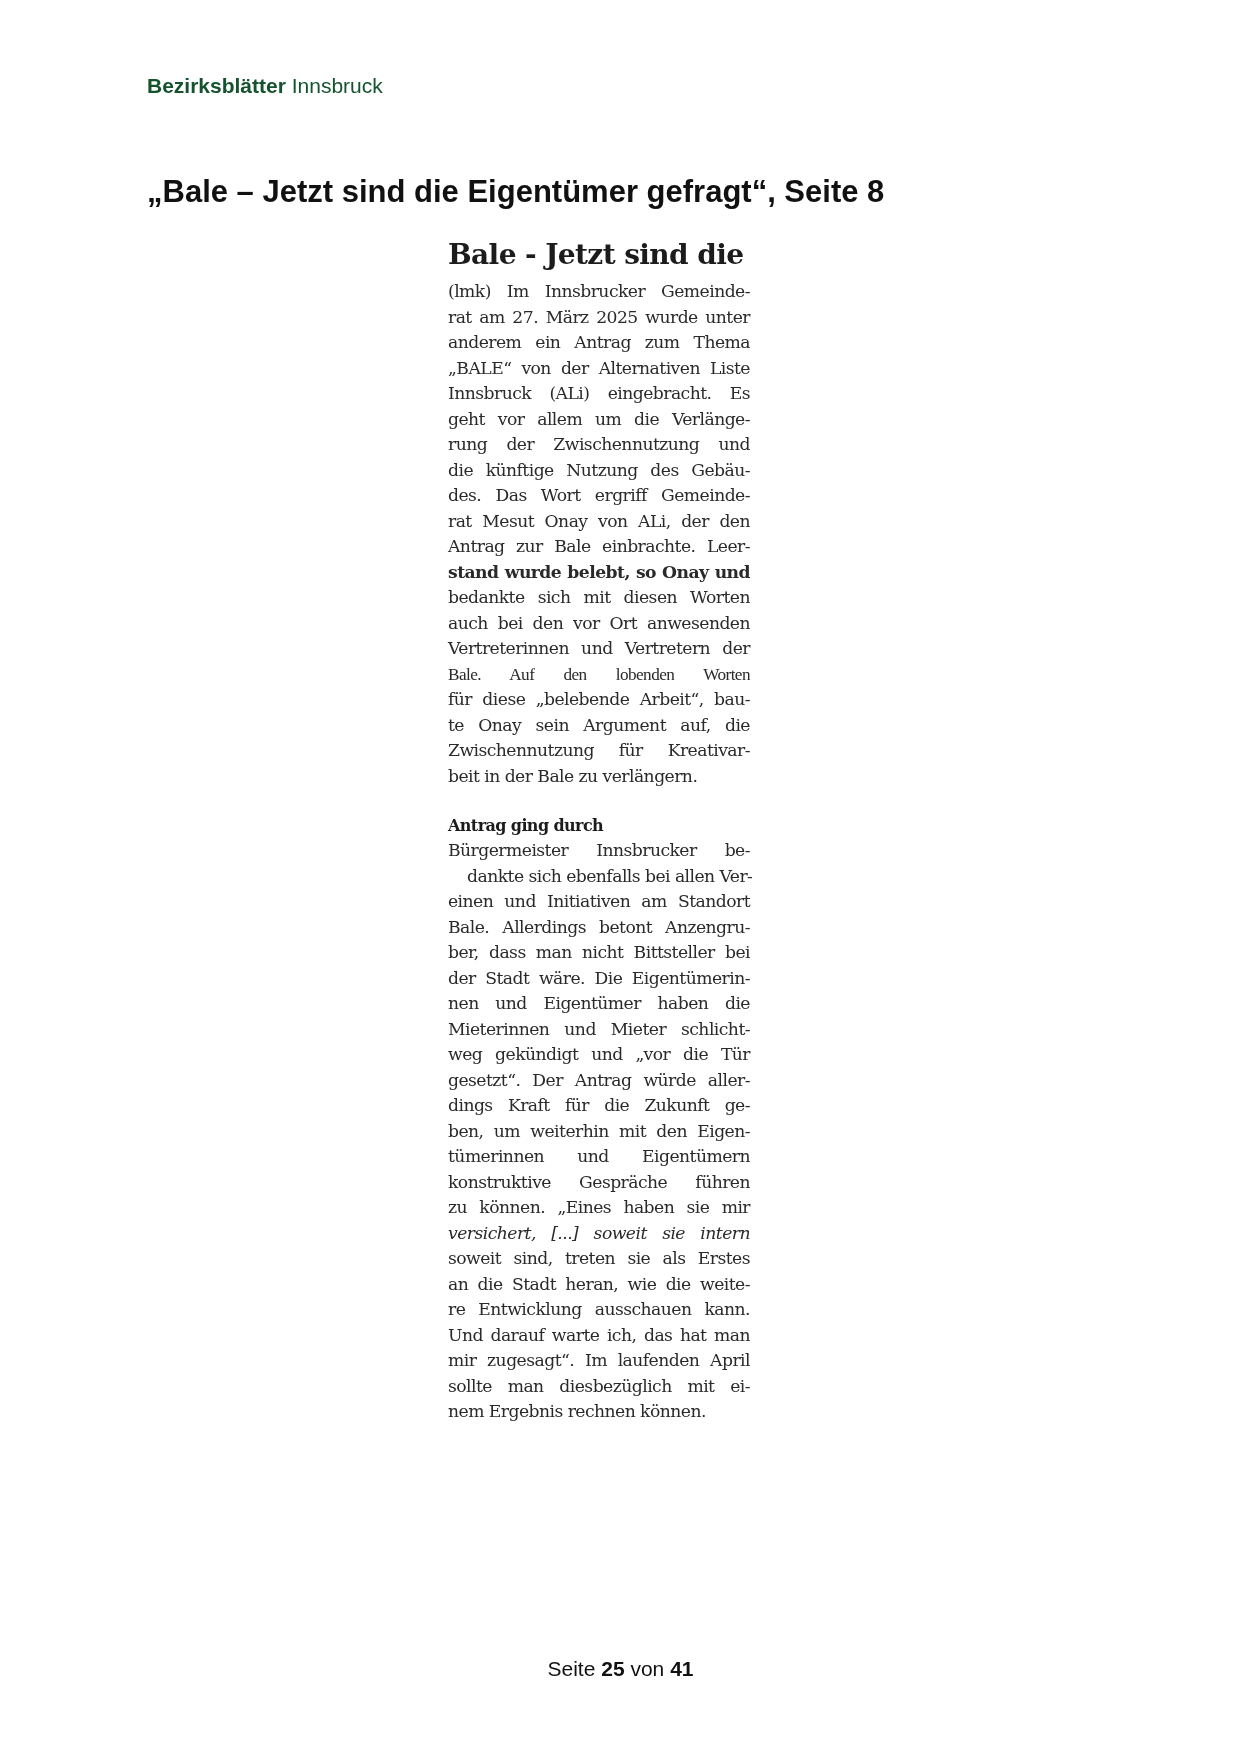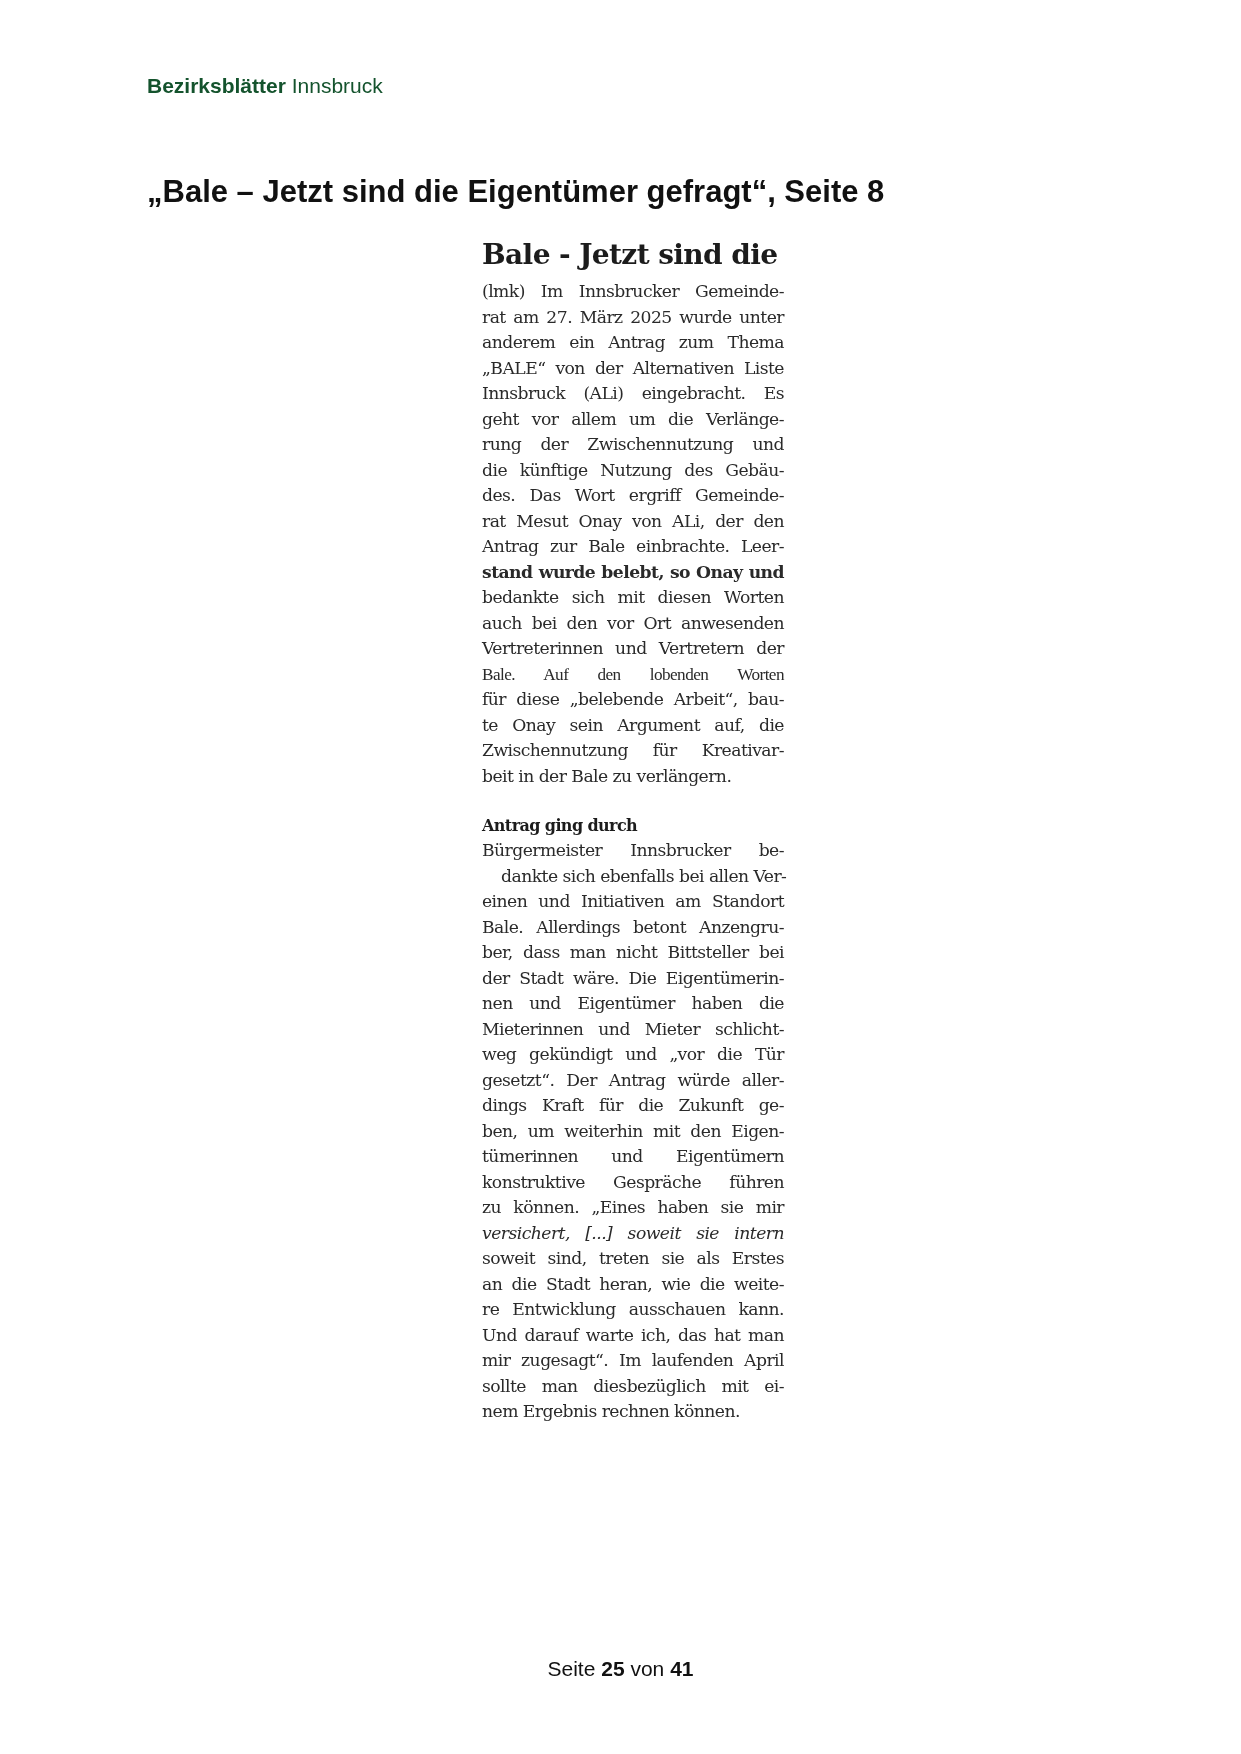--- a/index.html
+++ b/index.html
@@ -31,21 +31,21 @@
       top: 148px;
       font-family: "Liberation Sans", sans-serif;
       font-size: 31px;
       font-weight: bold;
       color: #111;
       white-space: nowrap;
       margin-top: 26px;
     }
     .clipping {
       position: absolute;
-      left: 482px;
+      left: 448px;
       top: 236px;
       width: 302px;
       font-family: "DejaVu Serif", serif;
       color: #2a2a2a;
     }
     .clip-headline {
       font-family: "DejaVu Serif", serif;
       font-weight: bold;
       font-size: 28px;
       line-height: 37px;

